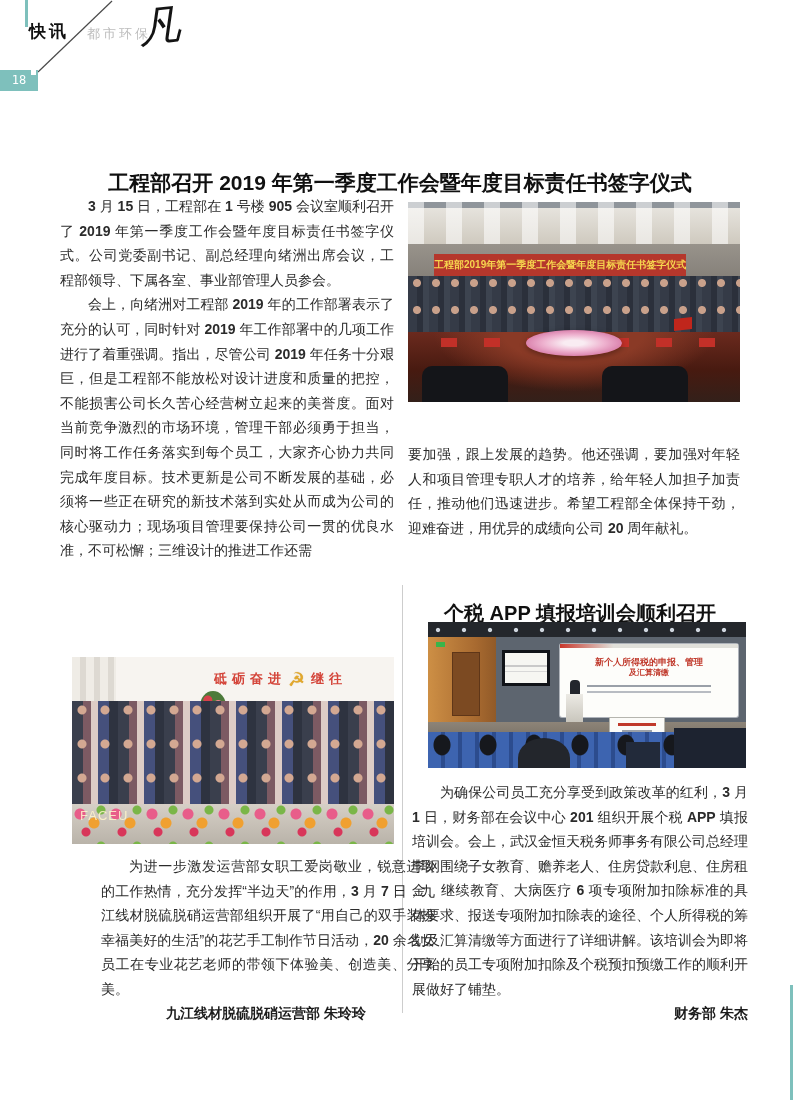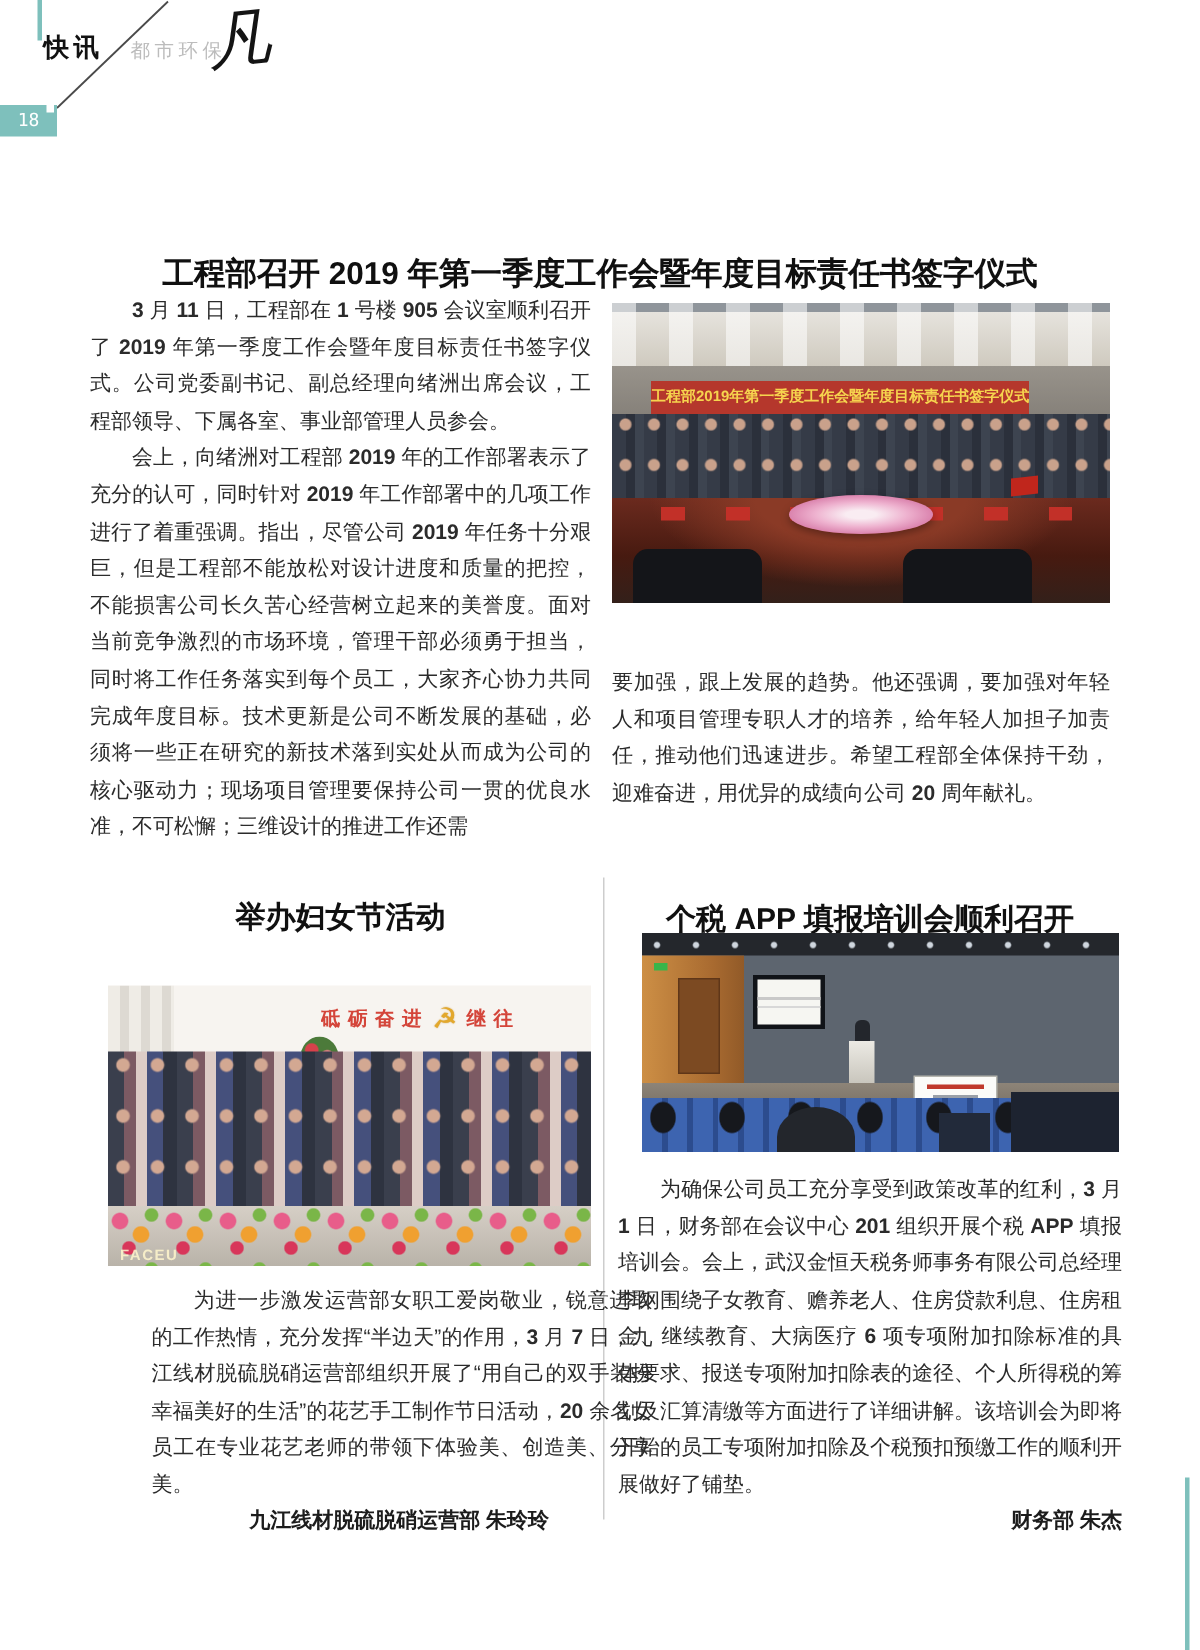--- a/index.html
+++ b/index.html
@@ -88,22 +88,22 @@
       repeating-linear-gradient(90deg,#3a3f4d 0 11px,#7c5a63 11px 19px,#ddccc6 19px 26px,#45507c 26px 37px,#2e3340 37px 46px);
     background-size:23px 34px,auto;}
   .p2-flowerrow{position:absolute;left:0;right:0;bottom:0;height:40px;
     background-image:
       radial-gradient(circle at 8px 10px,#e85d8a 5px,rgba(0,0,0,0) 6px),
       radial-gradient(circle at 22px 19px,#f0a030 5px,rgba(0,0,0,0) 6px),
       radial-gradient(circle at 14px 28px,#d8365a 4px,rgba(0,0,0,0) 5px),
       radial-gradient(circle at 29px 6px,#7ab648 4px,rgba(0,0,0,0) 5px),
       linear-gradient(#d6cfc6,#b9b3a9);
     background-size:36px 36px,36px 36px,36px 36px,36px 36px,auto;}
-  .p2-watermark{position:absolute;left:8px;bottom:1px;font-size:10px;letter-spacing:1px;
-    color:rgba(255,246,205,.85);font-weight:bold;}
+  .p2-watermark{position:absolute;left:8px;bottom:21px;font-size:13px;letter-spacing:1px;
+    color:rgba(255,246,205,.85);font-weight:normal;}
 
   
   .photo3{left:428px;top:622px;width:318px;height:146px;position:absolute;overflow:hidden;background:#5d656f;}
   .p3-ceiling{position:absolute;left:0;right:0;top:0;height:15px;background:#24272c;
     background-image:radial-gradient(circle at 10px 8px,#cfd6de 1.6px,rgba(0,0,0,0) 2.6px);background-size:26px 15px;}
   .p3-wood{position:absolute;left:0;top:15px;width:68px;height:92px;
     background:linear-gradient(90deg,#cd8f45,#a86a30 70%,#915a28);}
   .p3-door{position:absolute;left:24px;top:30px;width:26px;height:62px;background:#7c4a22;border:1px solid #5f3618;}
   .p3-exit{position:absolute;left:8px;top:20px;width:9px;height:5px;background:#39b54a;}
   .p3-tv{position:absolute;left:74px;top:28px;width:48px;height:36px;background:#101318;padding:3px;box-sizing:border-box;}
@@ -144,21 +144,21 @@
 <div class="abs hdr-mark">凡</div>
 <div class="abs hdr-pagebox">
   <span>18</span>
   <span class="hdr-notch"></span>
 </div>
 <div class="abs edge-tick-br"></div>
 
 <h1 class="abs a-title t1">工程部召开 2019 年第一季度工作会暨年度目标责任书签字仪式</h1>
 
 <div class="abs body-col c1l">
-  <p><b>3</b> 月 <b>11</b> 日，工程部在 <b>1</b> 号楼 <b>905</b> 会议室顺利召开了 <b>2019</b> 年第一季度工作会暨年度目标责任书签字仪式。公司党委副书记、副总经理向绪洲出席会议，工程部领导、下属各室、事业部管理人员参会。</p>
+  <p><b>3</b> 月 <b>15</b> 日，工程部在 <b>1</b> 号楼 <b>905</b> 会议室顺利召开了 <b>2019</b> 年第一季度工作会暨年度目标责任书签字仪式。公司党委副书记、副总经理向绪洲出席会议，工程部领导、下属各室、事业部管理人员参会。</p>
   <p>会上，向绪洲对工程部 <b>2019</b> 年的工作部署表示了充分的认可，同时针对 <b>2019</b> 年工作部署中的几项工作进行了着重强调。指出，尽管公司 <b>2019</b> 年任务十分艰巨，但是工程部不能放松对设计进度和质量的把控，不能损害公司长久苦心经营树立起来的美誉度。面对当前竞争激烈的市场环境，管理干部必须勇于担当，同时将工作任务落实到每个员工，大家齐心协力共同完成年度目标。技术更新是公司不断发展的基础，必须将一些正在研究的新技术落到实处从而成为公司的核心驱动力；现场项目管理要保持公司一贯的优良水准，不可松懈；三维设计的推进工作还需</p>
 </div>
 
 <div class="abs c1r">
   <div class="photo1">
     <div class="p1-ceiling"></div>
     <div class="p1-wall"></div>
     <div class="p1-crowd"></div>
     <div class="p1-banner">工程部2019年第一季度工作会暨年度目标责任书签字仪式</div>
     <div class="p1-table"></div>
@@ -169,21 +169,20 @@
     <div class="p1-chair r"></div>
   </div>
   <div class="body-col cont">
     <p style="text-indent:0;margin-top:40px;">要加强，跟上发展的趋势。他还强调，要加强对年轻人和项目管理专职人才的培养，给年轻人加担子加责任，推动他们迅速进步。希望工程部全体保持干劲，迎难奋进，用优异的成绩向公司 <b>20</b> 周年献礼。</p>
   </div>
 </div>
 
 <div class="abs divider"></div>
 
 <h2 class="abs a-title t2">
-  <span style="display:block;">举办妇女节活动</span>
 </h2>
 
 <div class="photo2">
   <div class="p2-curtain"></div>
   <div class="p2-slogan">
     <span>砥砺奋进</span>
     <span class="p2-emblem">☭</span>
     <span>继往</span>
   </div>
   <div class="p2-plant"></div>
@@ -200,20 +199,26 @@
 <h2 class="abs a-title t3">个税 APP 填报培训会顺利召开</h2>
 
 <div class="photo3">
   <div class="p3-ceiling"></div>
   <div class="p3-wood"></div>
   <div class="p3-exit"></div>
   <div class="p3-door"></div>
   <div class="p3-tv">
       <div class="p3-tv-inner"></div>
     </div>
+  <div class="p3-screen">
+    <div class="p3-screen-strip"></div>
+    <div class="p3-screen-title">新个人所得税的申报、管理</div>
+    <div class="p3-screen-sub">及汇算清缴</div>
+    <div class="p3-screen-lines"></div>
+  </div>
   <div class="p3-speaker"></div>
   <div class="p3-podium"></div>
   <div class="p3-floor"></div>
   <div class="p3-sign">
     <div class="p3-sign-line"></div>
     <div class="p3-sign-line2"></div>
   </div>
   <div class="p3-seats"></div>
   <div class="p3-heads"></div>
   <div class="p3-head-big"></div>

